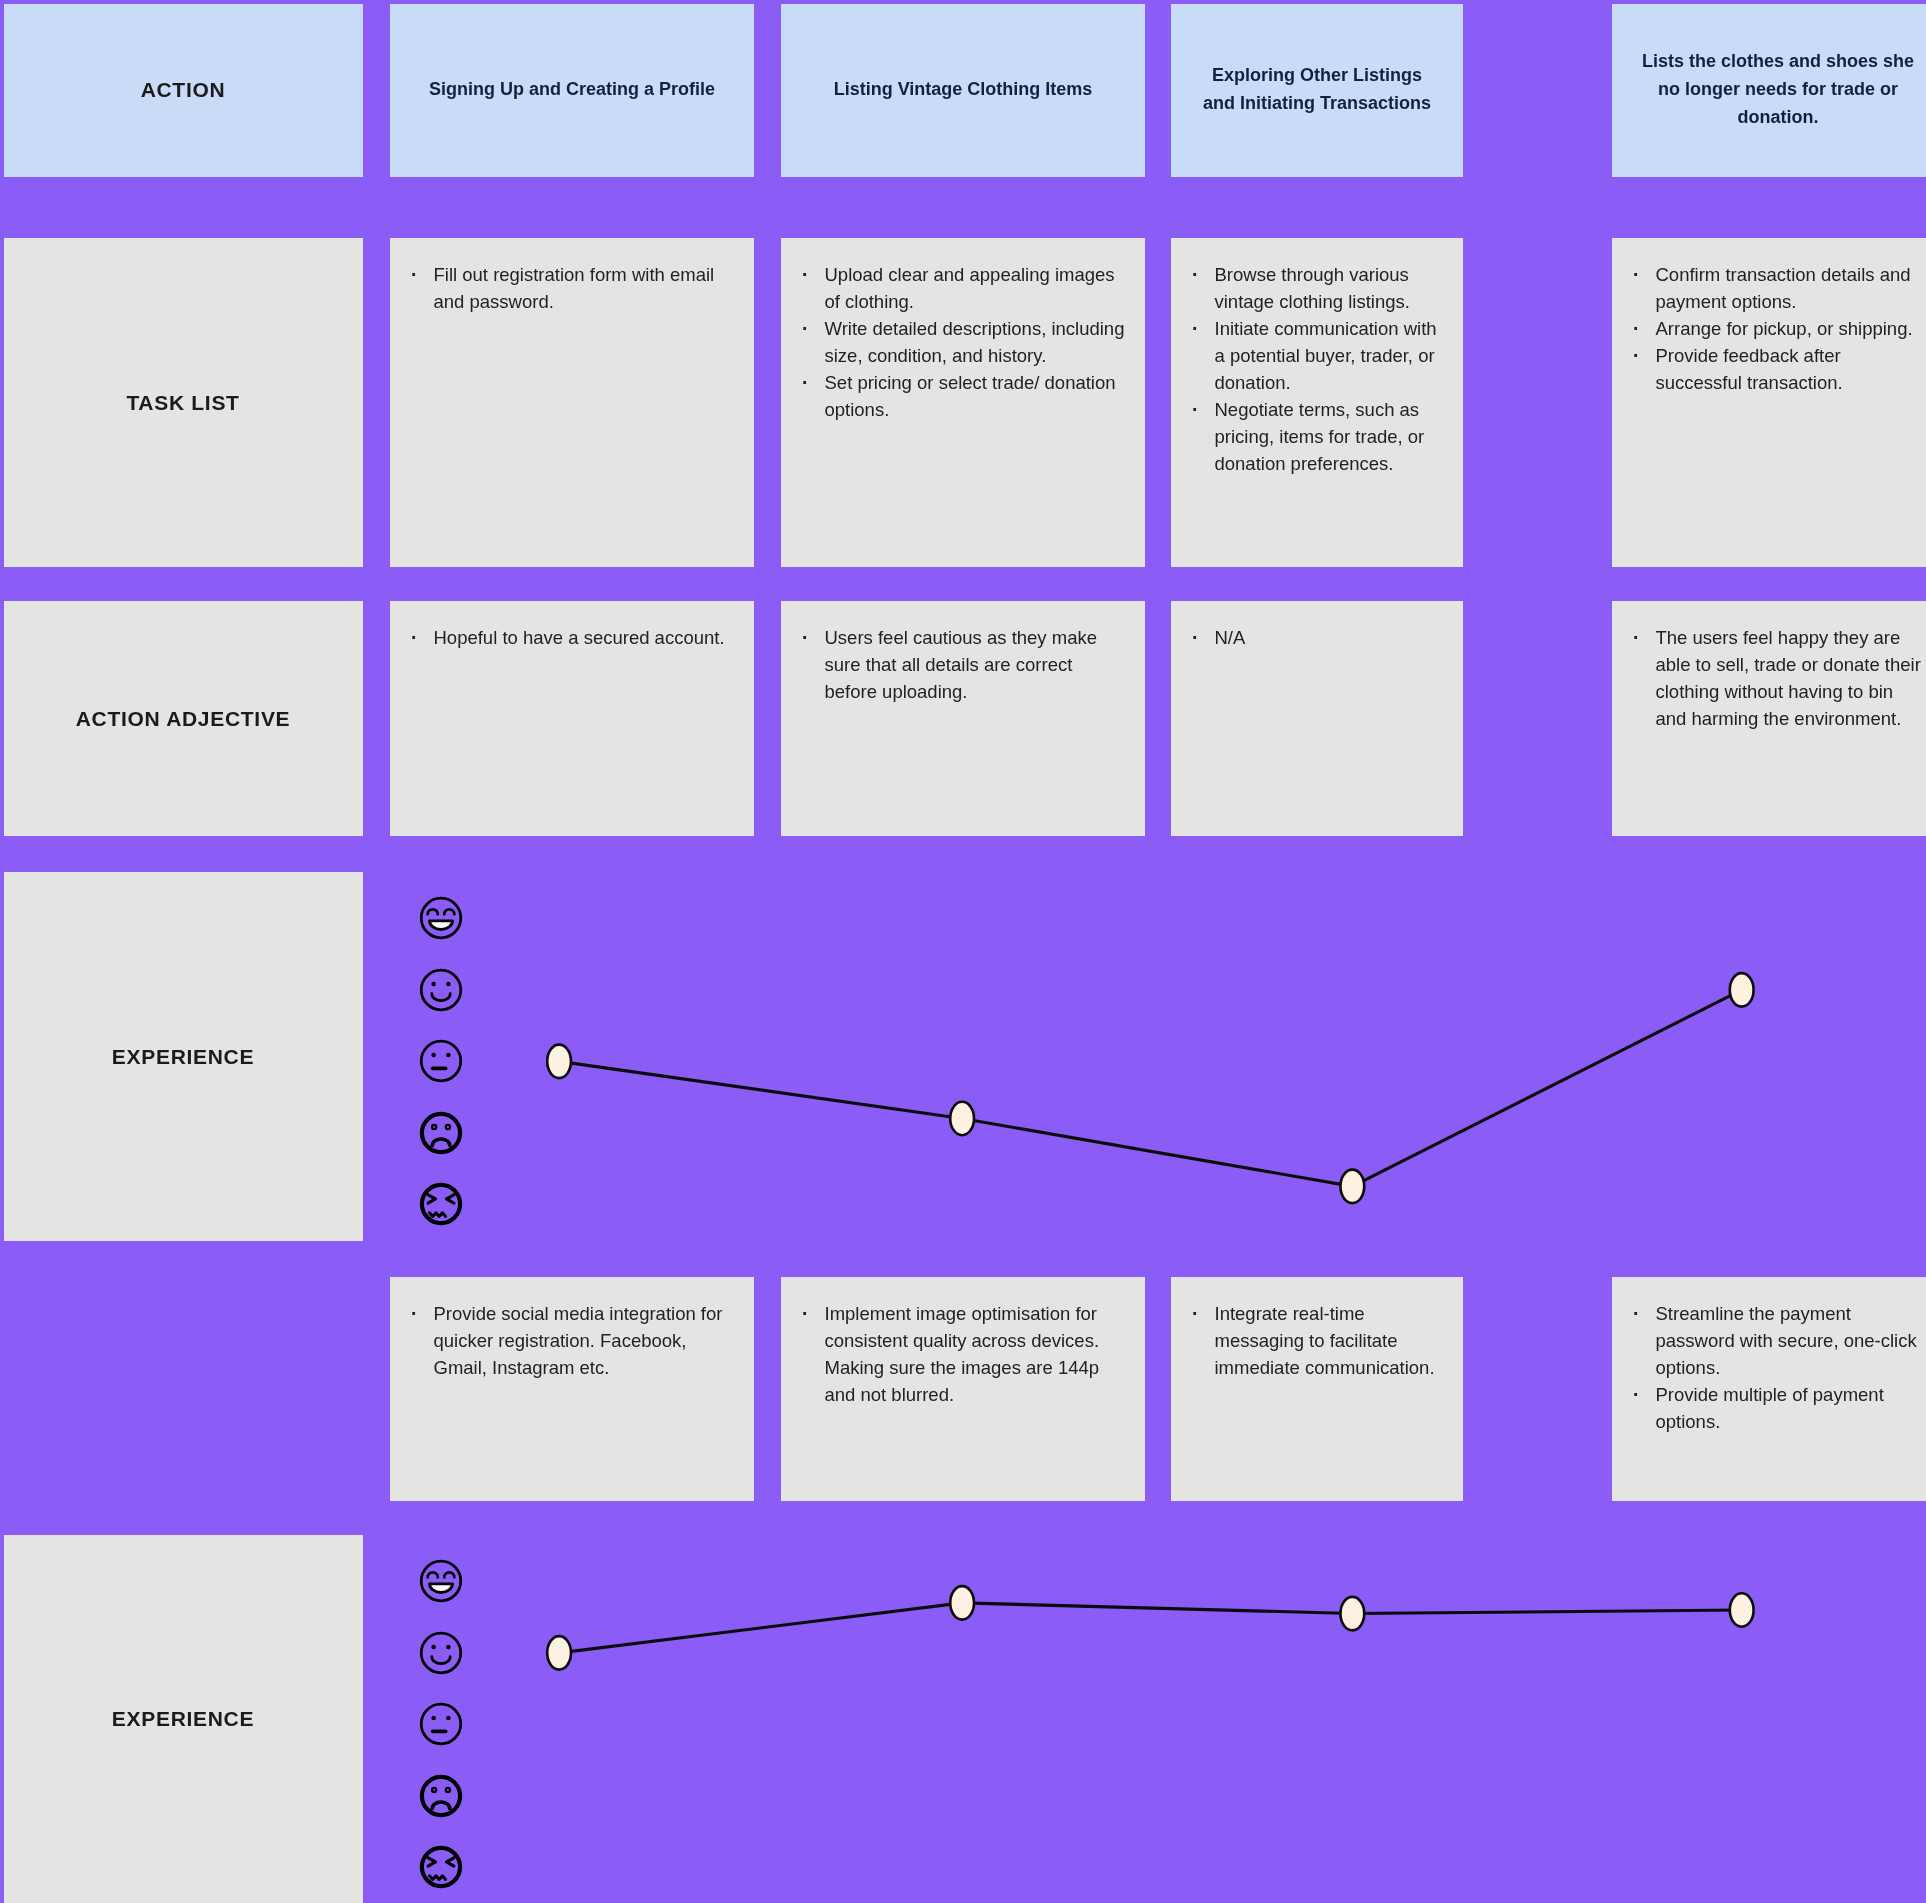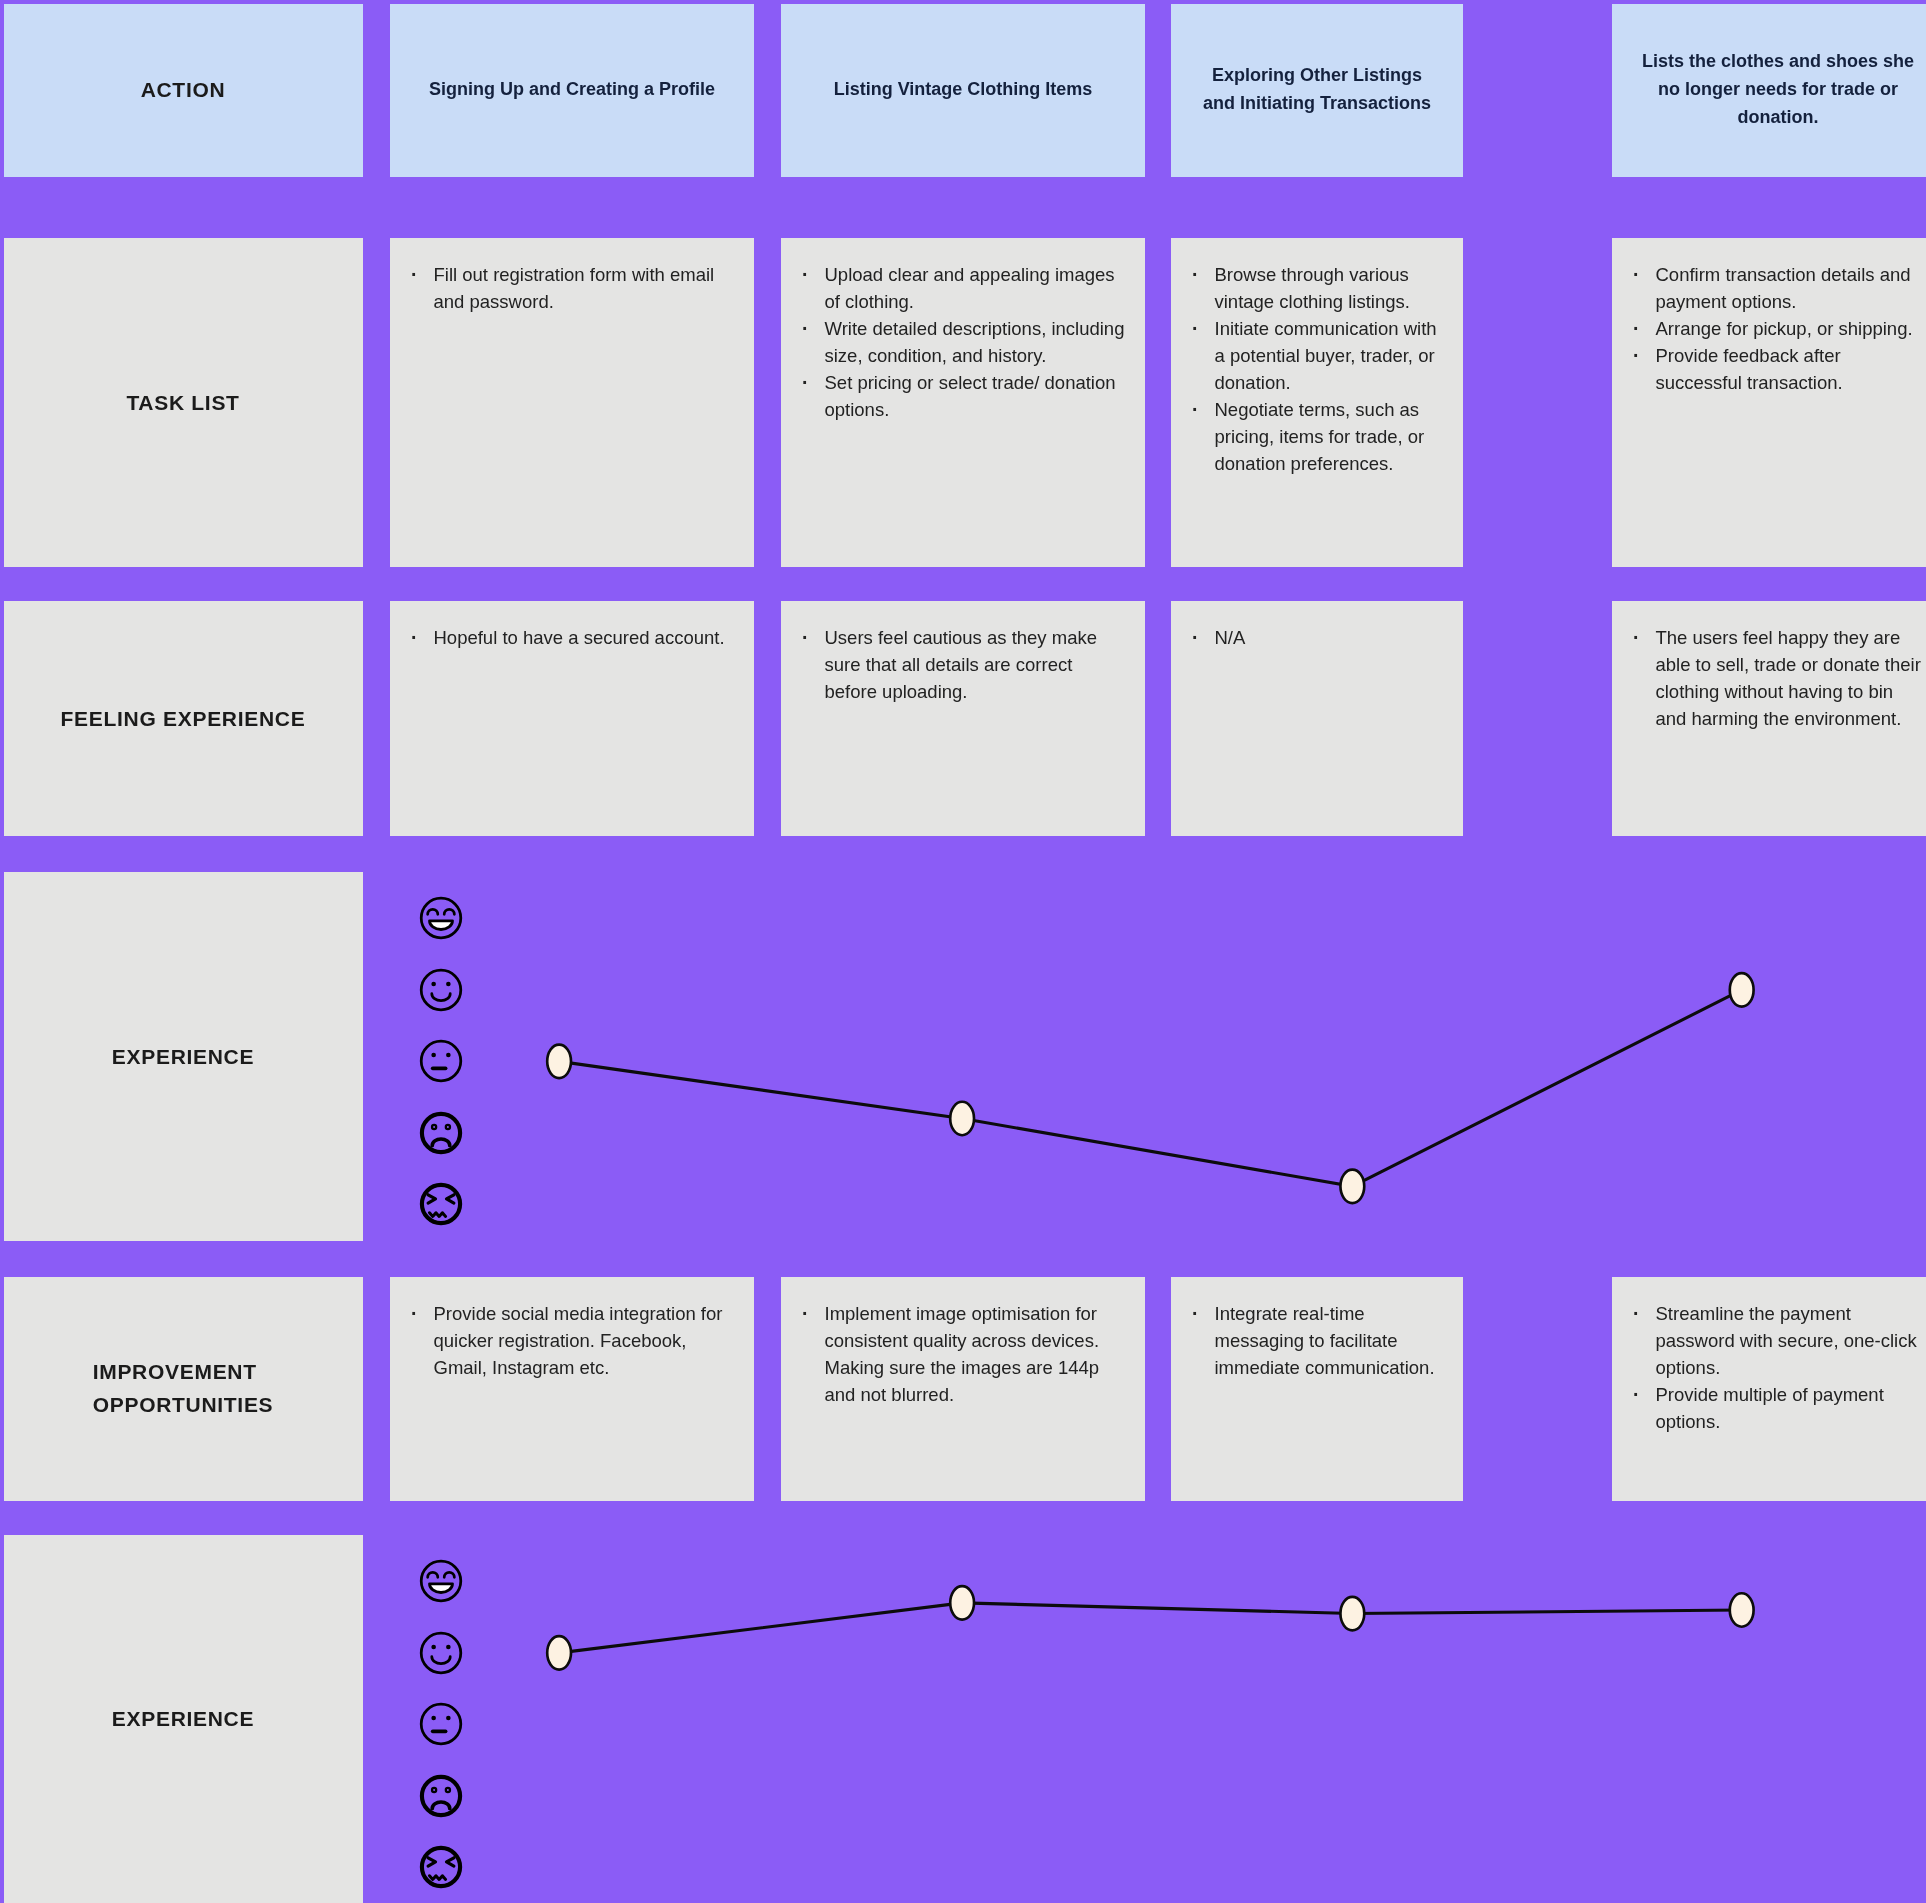--- a/index.html
+++ b/index.html
@@ -118,21 +118,21 @@
     </div>
     <div class="cell c4 gray bullets">
       <div class="li">Confirm transaction details and payment options.</div>
       <div class="li">Arrange for pickup, or shipping.</div>
       <div class="li">Provide feedback after successful transaction.</div>
     </div>
   </div>
 
   <div class="row r-feel">
     <div class="cell c0 gray center">
-      <span class="rowlabel">FEELING EXPERIENCE</span>
+      <span class="rowlabel">ACTION ADJECTIVE</span>
     </div>
     <div class="cell c1 gray bullets">
       <div class="li">Hopeful to have a secured account.</div>
     </div>
     <div class="cell c2 gray bullets">
       <div class="li">Users feel cautious as they make sure that all details are correct before uploading.</div>
     </div>
     <div class="cell c3 gray bullets">
       <div class="li">N/A</div>
     </div>
@@ -165,23 +165,20 @@
           <polyline points="1268,429 2182,558.5999999999999 3067,712.5 3950,267"></polyline>
           <ellipse cx="1268" cy="429" rx="27" ry="38"></ellipse>
           <ellipse cx="2182" cy="558.5999999999999" rx="27" ry="38"></ellipse>
           <ellipse cx="3067" cy="712.5" rx="27" ry="38"></ellipse>
           <ellipse cx="3950" cy="267" rx="27" ry="38"></ellipse>
         </svg>
     </div>
   </div>
 
   <div class="row r-improve">
-    <div class="cell c0 gray center">
-      <span class="rowlabel label-wrap">IMPROVEMENT OPPORTUNITIES</span>
-    </div>
     <div class="cell c1 gray bullets">
       <div class="li">Provide social media integration for quicker registration. Facebook, Gmail, Instagram etc.</div>
     </div>
     <div class="cell c2 gray bullets">
       <div class="li">Implement image optimisation for consistent quality across devices. Making sure the images are 144p and not blurred.</div>
     </div>
     <div class="cell c3 gray bullets">
       <div class="li">Integrate real-time messaging to facilitate immediate communication.</div>
     </div>
     <div class="cell c4 gray bullets">

